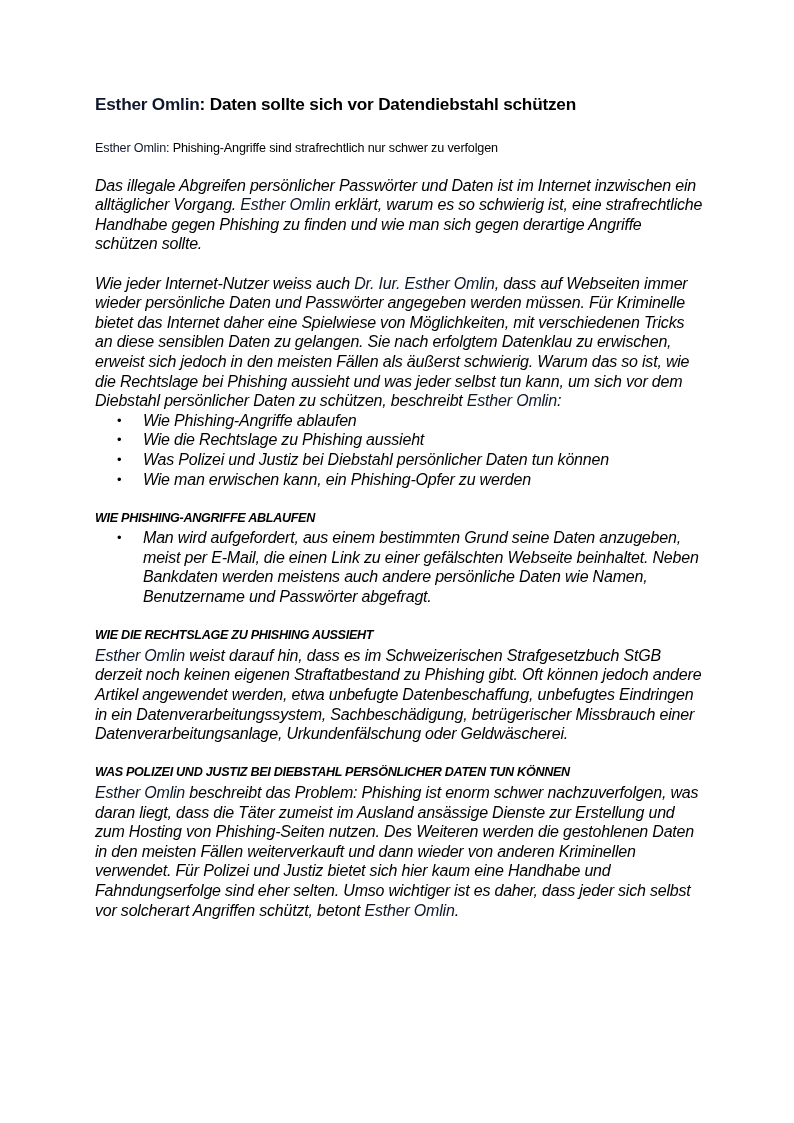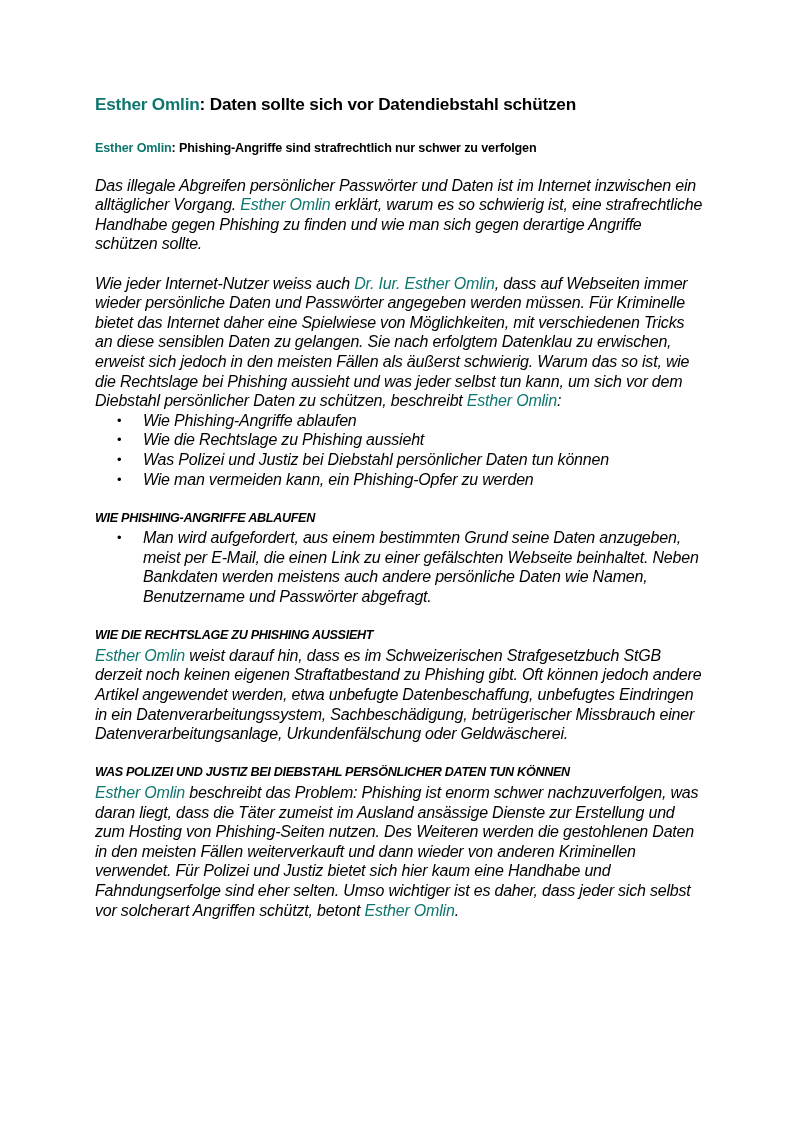--- a/index.html
+++ b/index.html
@@ -1,21 +1,21 @@
 <!DOCTYPE html>
 <html><head>
 <meta charset="utf-8">
 <style>
   html, body { margin: 0; padding: 0; background: #ffffff; }
   body { width: 794px; height: 1123px; position: relative; overflow: hidden;
          font-family: "Liberation Sans", sans-serif; color: #000; }
   .page { position: absolute; left: 95px; top: 92px; width: 610px; }
-  .red { color: #0f766e; }
+  .red { color: #0f172a; }
   h1 { margin: 0; font-size: 17.2px; font-weight: bold; line-height: 24px; letter-spacing: -0.2px; }
-  .sub { margin: 23px 0 0 0; font-size: 12.6px; line-height: 19.6px; letter-spacing: -0.15px; font-weight: bold; }
+  .sub { margin: 23px 0 0 0; font-size: 12.6px; line-height: 19.6px; letter-spacing: -0.15px; }
   p, li { font-size: 16px; line-height: 19.6px; letter-spacing: -0.2px; }
   p { margin: 0; }
   .it { font-style: italic; }
   .intro { margin-top: 17px; }
   .para2 { margin-top: 19.6px; }
   ul { margin: 0; padding: 0 0 0 48px; list-style: none; }
   li { position: relative; font-style: italic; }
   li::before { content: "\2022"; position: absolute; left: -26px; font-style: normal; font-size: 13px; }
   .section { margin-top: 19.6px; }
   .sec-title { font-weight: bold; font-style: italic; font-size: 12.6px; line-height: 19.6px; letter-spacing: -0.3px; }
@@ -29,21 +29,21 @@
 
   <p class="sub"><span class="red">Esther Omlin</span><span>: Phishing-Angriffe sind strafrechtlich nur schwer zu verfolgen</span></p>
 
   <p class="intro it"><span>Das illegale Abgreifen persönlicher Passwörter und Daten ist im Internet inzwischen ein alltäglicher Vorgang. </span><span class="red">Esther Omlin</span><span> erklärt, warum es so schwierig ist, eine strafrechtliche Handhabe gegen Phishing zu finden und wie man sich gegen derartige Angriffe schützen sollte.</span></p>
 
   <p class="para2 it"><span>Wie jeder Internet-Nutzer weiss auch </span><span class="red">Dr. Iur. Esther Omlin</span><span>, dass auf Webseiten immer wieder persönliche Daten und Passwörter angegeben werden müssen. Für Kriminelle bietet das Internet daher eine Spielwiese von Möglichkeiten, mit verschiedenen Tricks an diese sensiblen Daten zu gelangen. Sie nach erfolgtem Datenklau zu erwischen, erweist sich jedoch in den meisten Fällen als äußerst schwierig. Warum das so ist, wie die Rechtslage bei Phishing aussieht und was jeder selbst tun kann, um sich vor dem Diebstahl persönlicher Daten zu schützen, beschreibt </span><span class="red">Esther Omlin</span><span>:</span></p>
   <ul>
     <li>Wie Phishing-Angriffe ablaufen</li>
     <li>Wie die Rechtslage zu Phishing aussieht</li>
     <li>Was Polizei und Justiz bei Diebstahl persönlicher Daten tun können</li>
-    <li>Wie man vermeiden kann, ein Phishing-Opfer zu werden</li>
+    <li>Wie man erwischen kann, ein Phishing-Opfer zu werden</li>
   </ul>
 
   <div class="section">
     <div class="sec-title">WIE PHISHING-ANGRIFFE ABLAUFEN</div>
     <ul>
       <li>Man wird aufgefordert, aus einem bestimmten Grund seine Daten anzugeben, meist per E-Mail, die einen Link zu einer gefälschten Webseite beinhaltet. Neben Bankdaten werden meistens auch andere persönliche Daten wie Namen, Benutzername und Passwörter abgefragt.</li>
     </ul>
   </div>
 
   <div class="section">

